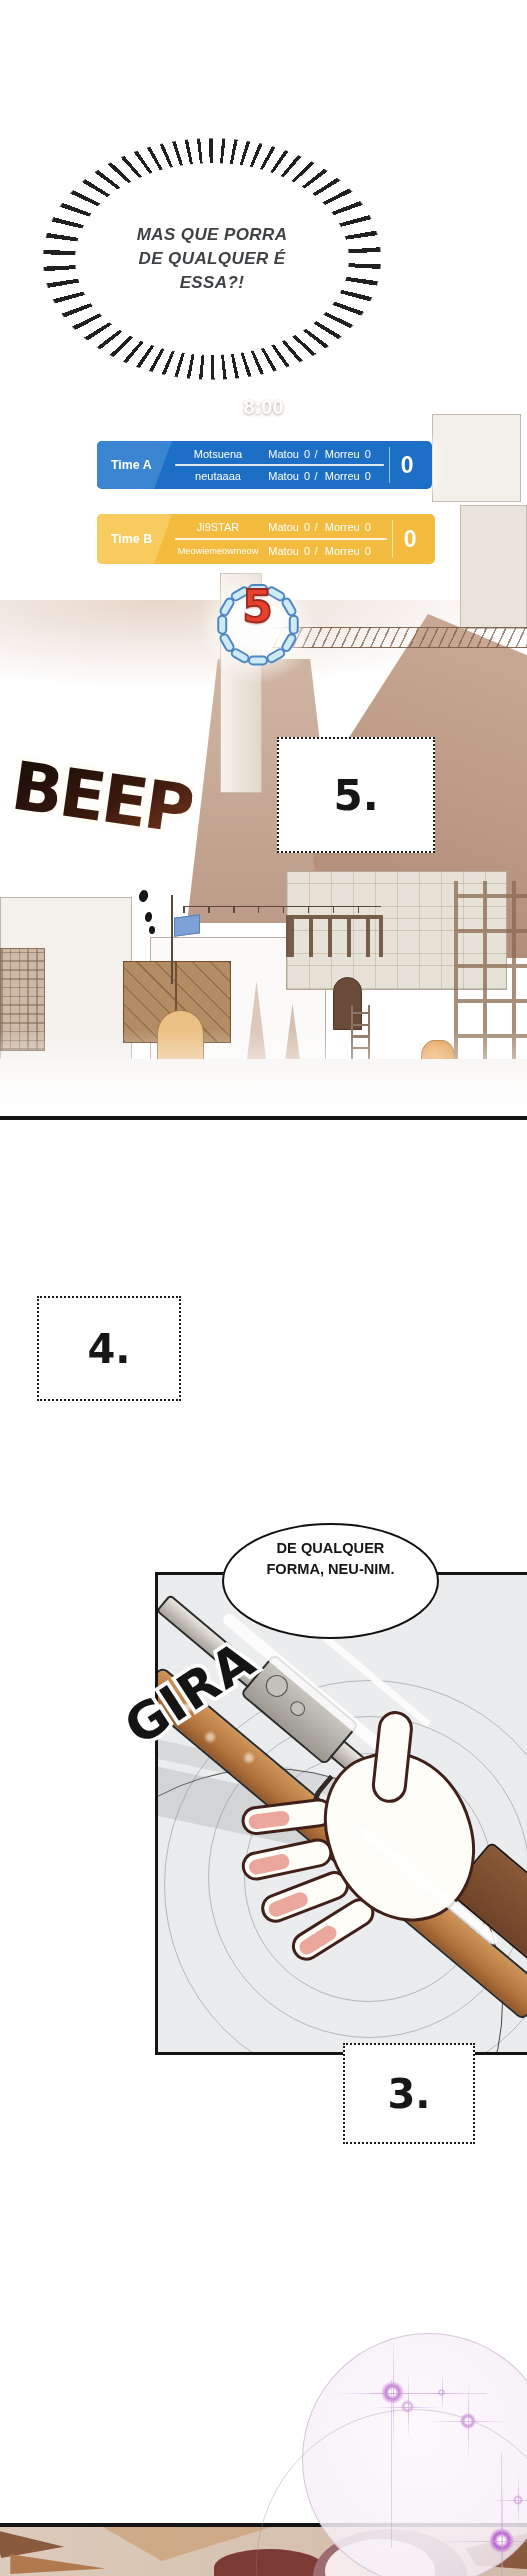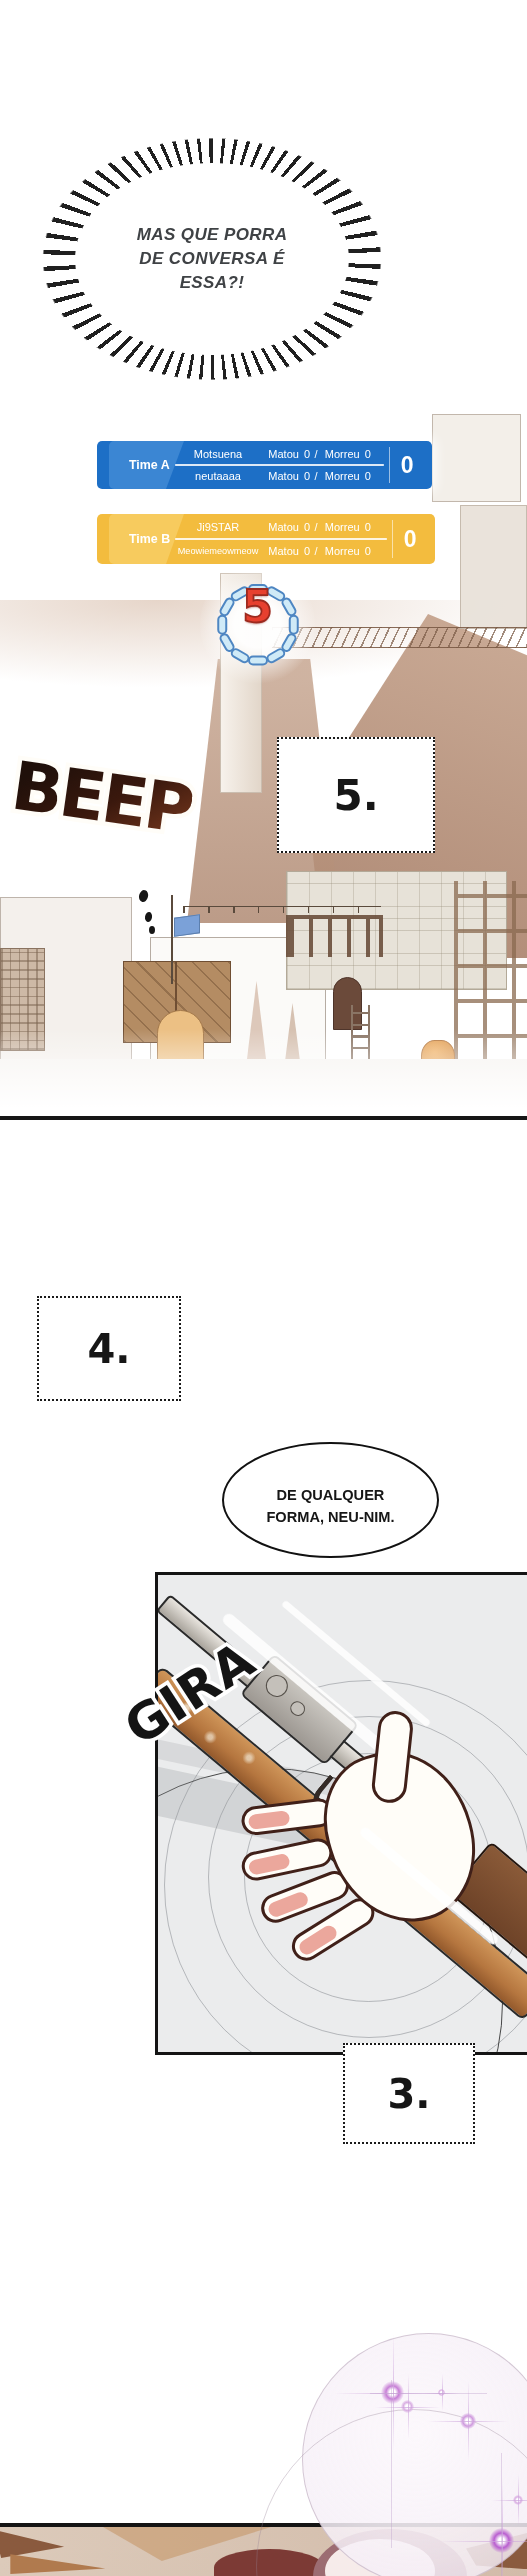--- a/index.html
+++ b/index.html
@@ -38,23 +38,23 @@
   .burst-text{position:absolute;inset:29px 38px;display:flex;align-items:center;justify-content:center;
     text-align:center;font-style:italic;font-weight:700;font-size:17px;line-height:1.4;
     color:#3f4245;white-space:pre-line;letter-spacing:0.4px;}
 
   
   .timer{position:absolute;left:0;top:396px;width:527px;text-align:center;color:#fff;
     font-weight:700;font-size:20px;text-shadow:0 0.7px 2.9px rgba(160,125,100,.7);}
   .sb{position:absolute;border-radius:5.1px;box-shadow:0 0 11.7px 3.7px rgba(255,255,255,.85);color:#fff;}
   .sb-a{left:97px;top:441px;width:335px;height:48px;background:#1d6fc6;}
   .sb-b{left:97px;top:514px;width:338px;height:50px;background:#f3bc3e;}
-  .sb-label{position:absolute;left:12px;top:0;bottom:0;width:75px;border-radius:5.1px 0 0 5.1px;
+  .sb-label{position:absolute;left:0;top:0;bottom:0;width:75px;border-radius:5.1px 0 0 5.1px;
     clip-path:polygon(0 0,100% 0,76% 100%,0 100%);display:flex;align-items:center;
-    padding-left:20px;font-weight:700;font-size:12.4px;}
+    padding-left:14px;font-weight:700;font-size:12.4px;}
   .sb-a .sb-label{background:#3b86d3;}
   .sb-b .sb-label{background:#f7cb5e;}
   .sb-rows{position:absolute;left:78px;right:48px;top:2.2px;bottom:2.2px;display:flex;
     flex-direction:column;justify-content:space-evenly;}
   .sb-row{display:flex;align-items:center;font-weight:400;font-size:11px;}
   .pname{flex:0 0 86px;text-align:center;}
   .pname.small{font-size:9.2px;}
   .stat-l{margin-left:7.3px;}
   .stat-v{margin-left:5.1px;}
   .stat-s{margin-left:4.4px;opacity:.95;}
@@ -193,21 +193,21 @@
   .thumb{left:136px;top:-26px;width:35px;height:92px;border-radius:19px;transform:rotate(22deg);}
   .streak{background:rgba(255,255,255,.85);border-radius:7.3px;filter:blur(0.4px);}
   .st1{left:40px;top:108px;width:227px;height:11.7px;transform:rotate(40deg);}
   .st2{left:103px;top:85px;width:190px;height:7.3px;transform:rotate(40deg);}
   .st3{left:183px;top:306px;width:176px;height:10.3px;transform:rotate(40deg);}
 
   
   .bubble{position:absolute;background:#fff;border:2.9px solid #111;border-radius:50%;
     display:flex;align-items:center;justify-content:center;text-align:center;}
   .bubble p{margin:0;font-weight:700;color:#161616;white-space:pre-line;}
-  .bubble-forma{left:222px;top:1442px;width:217px;height:116px;z-index:5;align-items:center;}
+  .bubble-forma{left:222px;top:1523px;width:217px;height:116px;z-index:5;align-items:flex-start;}
   .bubble-forma p{font-size:14.6px;line-height:1.45;padding-top:13px;}
   .bubble-ate{left:9.5px;top:2329px;width:267px;height:209px;z-index:8;}
   .bubble-ate p{font-size:14px;line-height:1.5;}
 
   
   .gira{position:absolute;left:123px;top:1649px;width:190px;height:88px;transform:rotate(-33deg);
     font-family:"DejaVu Sans",sans-serif;font-weight:900;font-size:50px;letter-spacing:1.5px;z-index:6;}
   .gira span{position:absolute;left:0;top:0;white-space:nowrap;}
   .gira-outline{-webkit-text-stroke:7.3px #ffffff;color:#fff;}
   .gira-fill{color:#141414;}
@@ -269,24 +269,25 @@
     <div class="cliff-mid"></div>
     <div class="hut1"></div>
     <div class="hut2"></div>
     <div class="tower"></div>
     <div class="bridge"></div>
 
     <div class="burst">
       <div class="burst-spikes"></div>
       <div class="burst-core"></div>
       <p class="burst-text">MAS QUE PORRA
-DE CONVERSA É
+DE QUALQUER É
 ESSA?!</p>
     </div>
 
+    <div class="timer">8:00</div>
 
     <div class="sb sb-a">
       <div class="sb-label">
         <span>Time A</span>
       </div>
       <div class="sb-rows">
         <div class="sb-row">
           <span class="pname">Motsuena</span>
           <span class="stat-l">Matou</span>
           <span class="stat-v">0</span>

